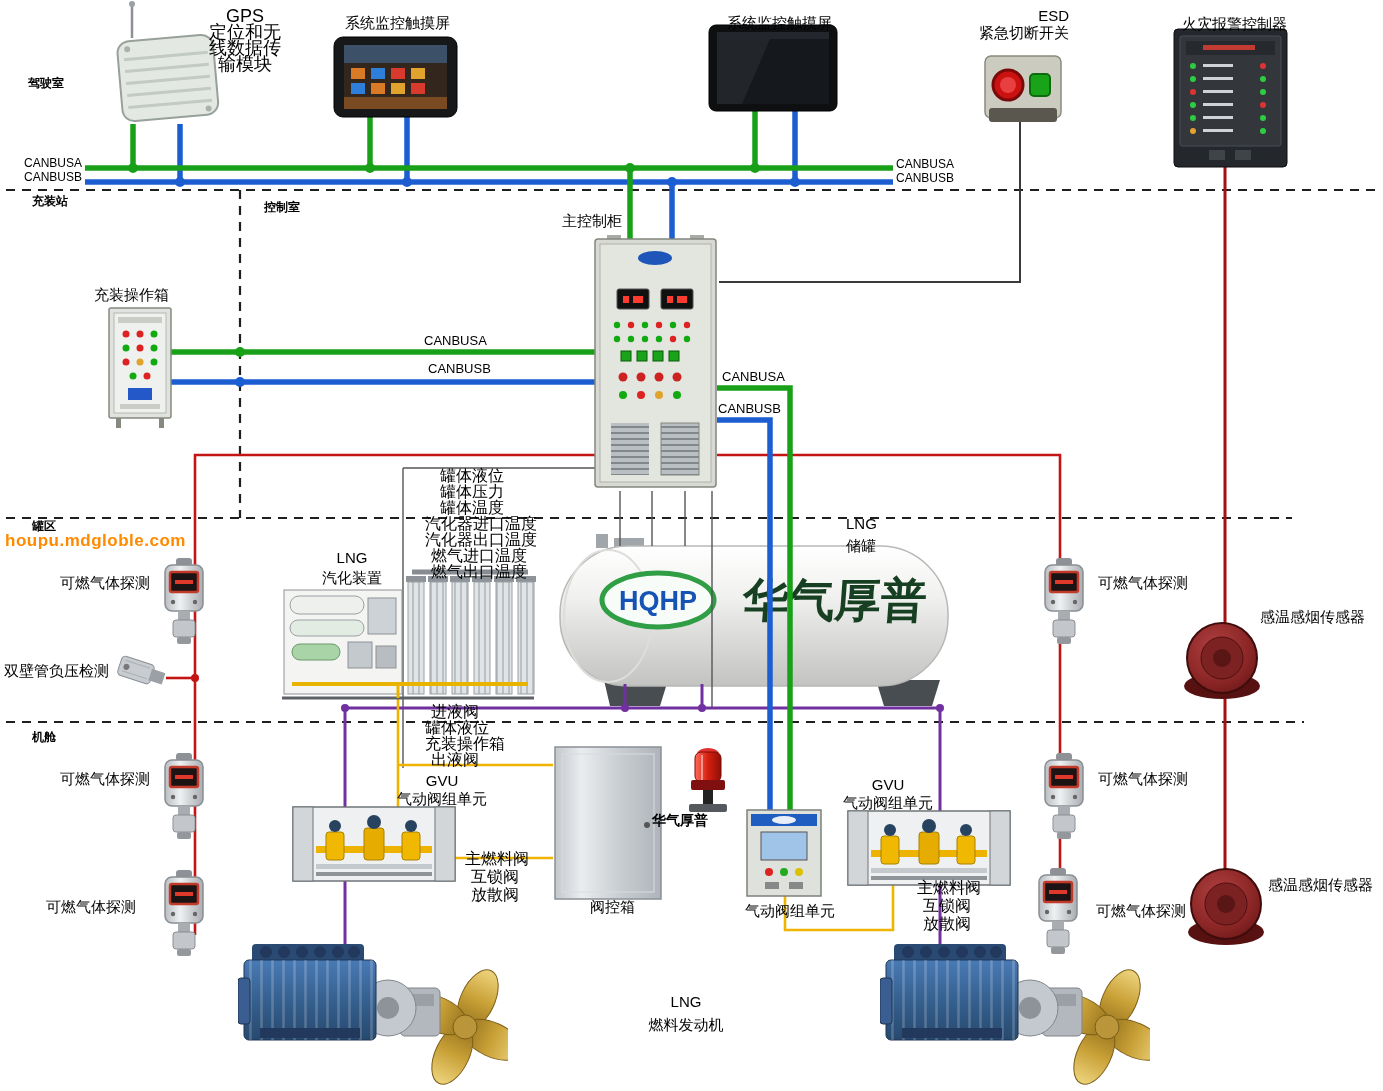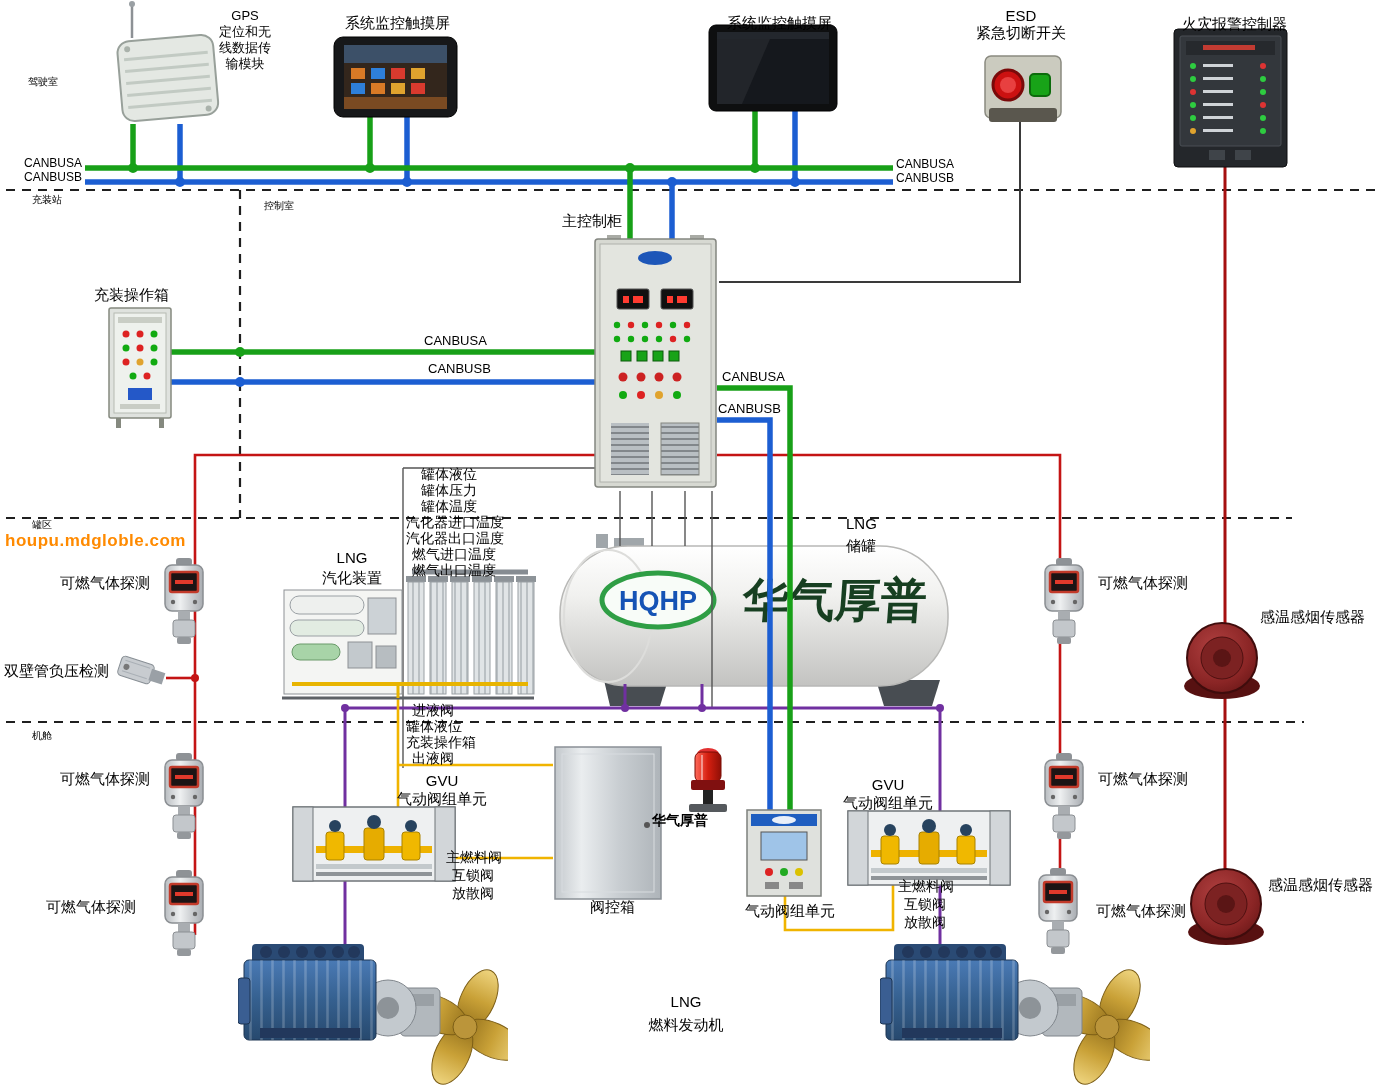--- a/index.html
+++ b/index.html
@@ -1,21 +1,21 @@
 <!DOCTYPE html>
 <html><head>
 <meta charset="utf-8">
 <style>
   * { margin:0; padding:0; box-sizing:border-box; }
   html,body { background:#9a9a9a; }
   #stage { position:relative; width:1383px; height:1091px; background:#ffffff; overflow:hidden;
            font-family:"Liberation Sans","DejaVu Sans",sans-serif; color:#000; }
   .lbl { position:absolute; font-size:15px; line-height:1.2; white-space:nowrap; z-index:4; }
-  .bold { font-weight:normal; font-size:10px; }
-  .sm  { font-size:14px; }
+  .bold { font-weight:bold; font-size:12px; }
+  .sm  { font-size:16px;margin-left:19px; }
   .xs  { font-size:12px; }
   .center { text-align:center; }
   .watermark { color:#ff8a00; font-weight:bold; font-size:17px; letter-spacing:0.5px; }
   .row { height:16px; }
   .rowL { height:18px; }
   .ind1 { padding-left:15px; }
   .ind2 { padding-left:6px; }
   .dev { position:absolute; z-index:3; }
   .under { z-index:1; }
   #lines { position:absolute; left:0; top:0; z-index:2; pointer-events:none; }
@@ -474,29 +474,29 @@
     </svg>
 
   <div class="lbl bold" style="left:28px;top:76px">驾驶室</div>
   <div class="lbl bold" style="left:32px;top:194px">充装站</div>
   <div class="lbl bold" style="left:264px;top:200px">控制室</div>
   <div class="lbl bold" style="left:32px;top:519px">罐区</div>
   <div class="lbl bold" style="left:32px;top:730px">机舱</div>
 
   <div class="lbl watermark" style="left:5px;top:531px">houpu.mdgloble.com</div>
 
-  <div class="lbl center" style="left:203px;top:8px;width:84px;font-size:13px;line-height:16px;">
+  <div class="lbl center" style="left:203px;top:8px;width:84px;font-size:18px;line-height:16px;">
     <div>GPS</div>
       <div>定位和无</div>
     <div>线数据传</div>
       <div>输模块</div>
   </div>
   <div class="lbl" style="left:345px;top:14px">系统监控触摸屏</div>
   <div class="lbl" style="left:727px;top:14px">系统监控触摸屏</div>
-  <div class="lbl center" style="left:973px;top:7px;width:96px;line-height:17px;">
+  <div class="lbl center" style="left:973px;top:7px;width:96px;line-height:17px;text-align:right;">
     <div>ESD</div>
       <div>紧急切断开关</div>
   </div>
   <div class="lbl" style="left:1182px;top:15px">火灾报警控制器</div>
 
   <div class="lbl xs" style="left:24px;top:156px">CANBUSA</div>
   <div class="lbl xs" style="left:24px;top:170px">CANBUSB</div>
   <div class="lbl xs" style="left:896px;top:157px">CANBUSA</div>
   <div class="lbl xs" style="left:896px;top:171px">CANBUSB</div>
 

